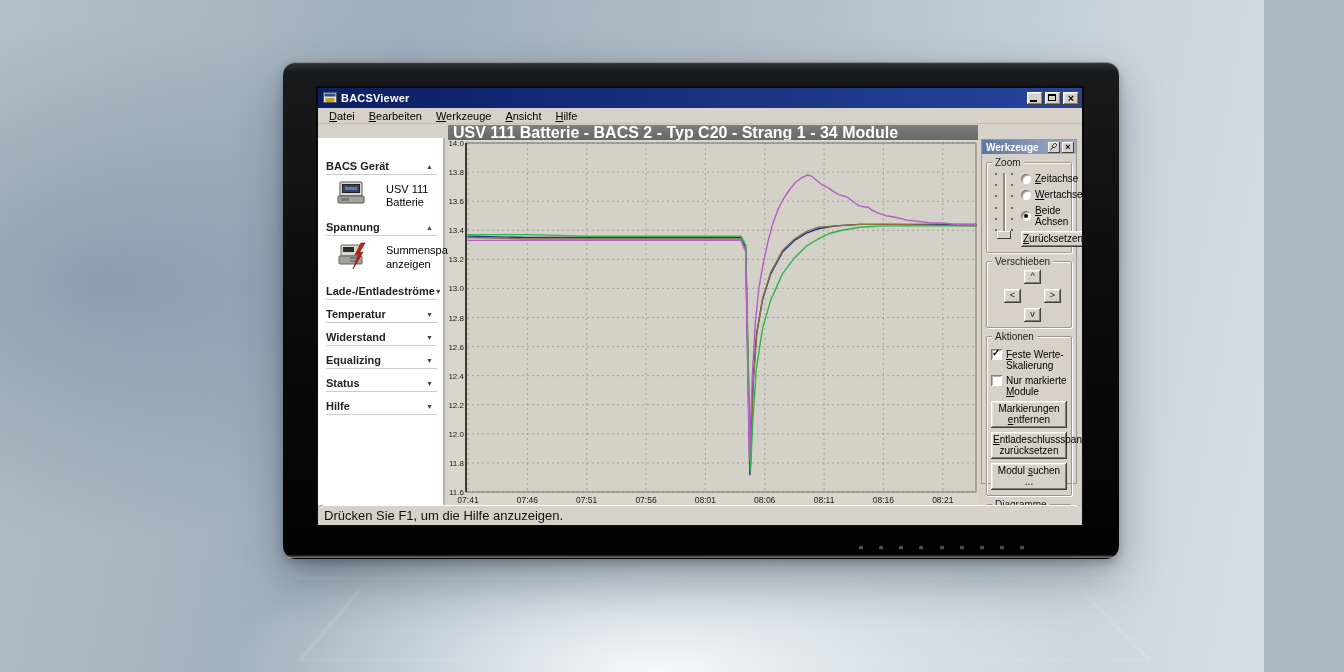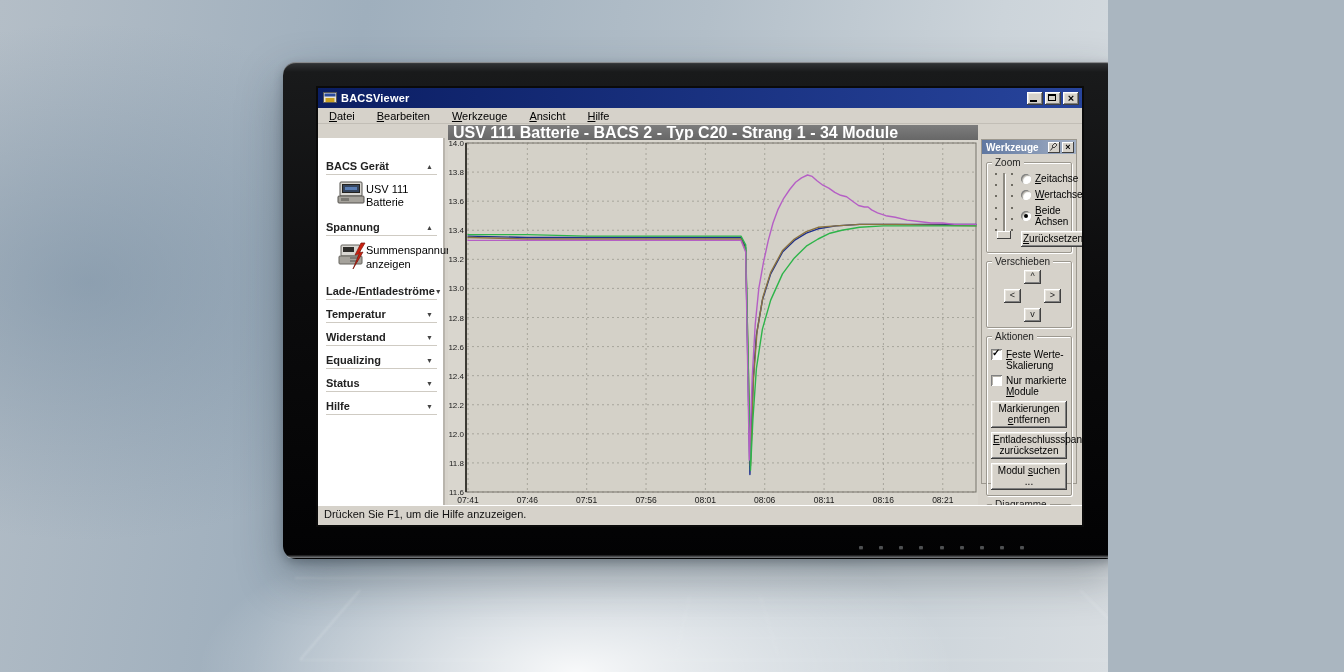--- a/index.html
+++ b/index.html
@@ -1,16 +1,16 @@
 <!DOCTYPE html>
 <html><head>
 <meta charset="utf-8">
 <style>
   html,body{margin:0;padding:0;background:#aab6c0;}
-  .stage{position:relative;width:1108px;height:672px;overflow:hidden;
+  .stage{position:relative;width:1264px;height:672px;overflow:hidden;
     font-family:"Liberation Sans",sans-serif;
     background:
       radial-gradient(ellipse 55% 38% at 52% 100%, rgba(255,255,255,.9), rgba(255,255,255,0) 62%),
       radial-gradient(ellipse 48% 55% at 8% 42%, rgba(110,134,156,.5), rgba(110,134,156,0) 70%),
       linear-gradient(100deg,#b4bec7 0%,#9fafbd 30%,#b3bfc9 58%,#ccd4da 82%,#d8dde1 100%);}
   
   .monitor{position:absolute;left:283px;top:62px;width:836px;height:497px;border-radius:13px;
     background:linear-gradient(180deg,#53565a 0,#2e3032 2px,#191a1b 10px,#0c0c0d 45%,#020203 100%);
     box-shadow:0 1px 0 rgba(255,255,255,.35) inset, 0 18px 45px rgba(30,40,50,.35), 0 4px 10px rgba(30,40,50,.3);}
   .monitor::after{content:"";position:absolute;left:4px;right:4px;bottom:1px;height:3px;border-radius:0 0 10px 10px;
@@ -24,32 +24,32 @@
   .win{position:absolute;inset:0;background:#d6d2ca;display:flex;flex-direction:column;font-size:11px;color:#000;}
   .titlebar{height:20px;background:linear-gradient(90deg,#0b1e63,#27449c);display:flex;align-items:center;padding:0 3px;flex:none;}
   .app-icon{width:14px;height:12px;margin:0 4px 0 2px;flex:none;}
   .titlebar .title{color:#fff;font-weight:bold;font-size:11px;letter-spacing:.2px;flex:1;}
   .winbtns{display:flex;gap:2px;}
   .wbtn{width:16px;height:13px;background:#d6d2ca;position:relative;
     box-shadow:inset -1px -1px 0 #404040, inset 1px 1px 0 #fff, inset -2px -2px 0 #808080, inset 2px 2px 0 #e9e6df;}
   .wbtn .g-min{position:absolute;left:3px;bottom:3px;width:7px;height:2px;background:#000;}
   .wbtn .g-max{position:absolute;left:3px;top:2px;width:8px;height:7px;border:1px solid #000;border-top-width:2px;box-sizing:border-box;}
   .wbtn .g-close{position:absolute;left:0;top:-1px;width:16px;text-align:center;font-size:11px;font-weight:bold;line-height:14px;}
-  .menubar{height:15px;display:flex;align-items:center;padding-left:4px;gap:8px;flex:none;background:#d6d2ca;border-bottom:1px solid #c2beb6;}
+  .menubar{height:15px;display:flex;align-items:center;padding-left:4px;gap:0;flex:none;background:#d6d2ca;border-bottom:1px solid #c2beb6;}
   .menu-item{padding:1px 7px;font-size:11px;}
   .menu-item u{text-underline-offset:1px;}
   .client{flex:1;position:relative;background:#d6d2ca;overflow:hidden;}
   .statusbar{height:17px;flex:none;background:#d6d2ca;border-top:1px solid #fff;box-shadow:0 -2px 0 #b9b5ad;
-    font-size:11px;padding:2px 6px 0 6px;color:#111;}
+    font-size:13px;padding:2px 6px 0 6px;color:#111;border-radius:8px;}
   
   .sidebar{position:absolute;left:0;top:0;width:127px;bottom:0;background:#fff;border-right:2px solid #b9b5ad;padding:14px 6px 0 8px;box-sizing:border-box;margin-top:14px;}
   .side-header{display:flex;align-items:center;justify-content:space-between;border-bottom:1px solid #cfcbc3;
     font-weight:bold;font-size:11px;color:#222;padding:2px 2px 2px 0;margin-top:6px;}
   .side-header .arr{font-size:7px;color:#444;padding-right:2px;}
-  .side-item{display:flex;align-items:flex-start;gap:0;padding:5px 0 4px 10px;}
+  .side-item{display:flex;align-items:flex-start;gap:20px;padding:5px 0 4px 10px;}
   .side-item .lbl{font-size:11px;line-height:1.2;padding-top:3px;width:74px;}
   .side-item svg{flex:none;}
   
   .chartwrap{position:absolute;left:130px;top:1px;width:530px;height:381px;}
   .chart-header{height:15px;background:linear-gradient(180deg,#7d7d7d,#676767);color:#fff;font-weight:bold;
     font-size:16px;line-height:15px;padding-left:5px;white-space:nowrap;overflow:hidden;}
   #chart-svg{display:block;background:#d9d6ce;}
   
   .tools{position:absolute;left:664px;top:16px;width:94px;height:343px;background:#d6d2ca;font-size:10px;
     box-shadow:0 0 0 1px #9c988f;}

